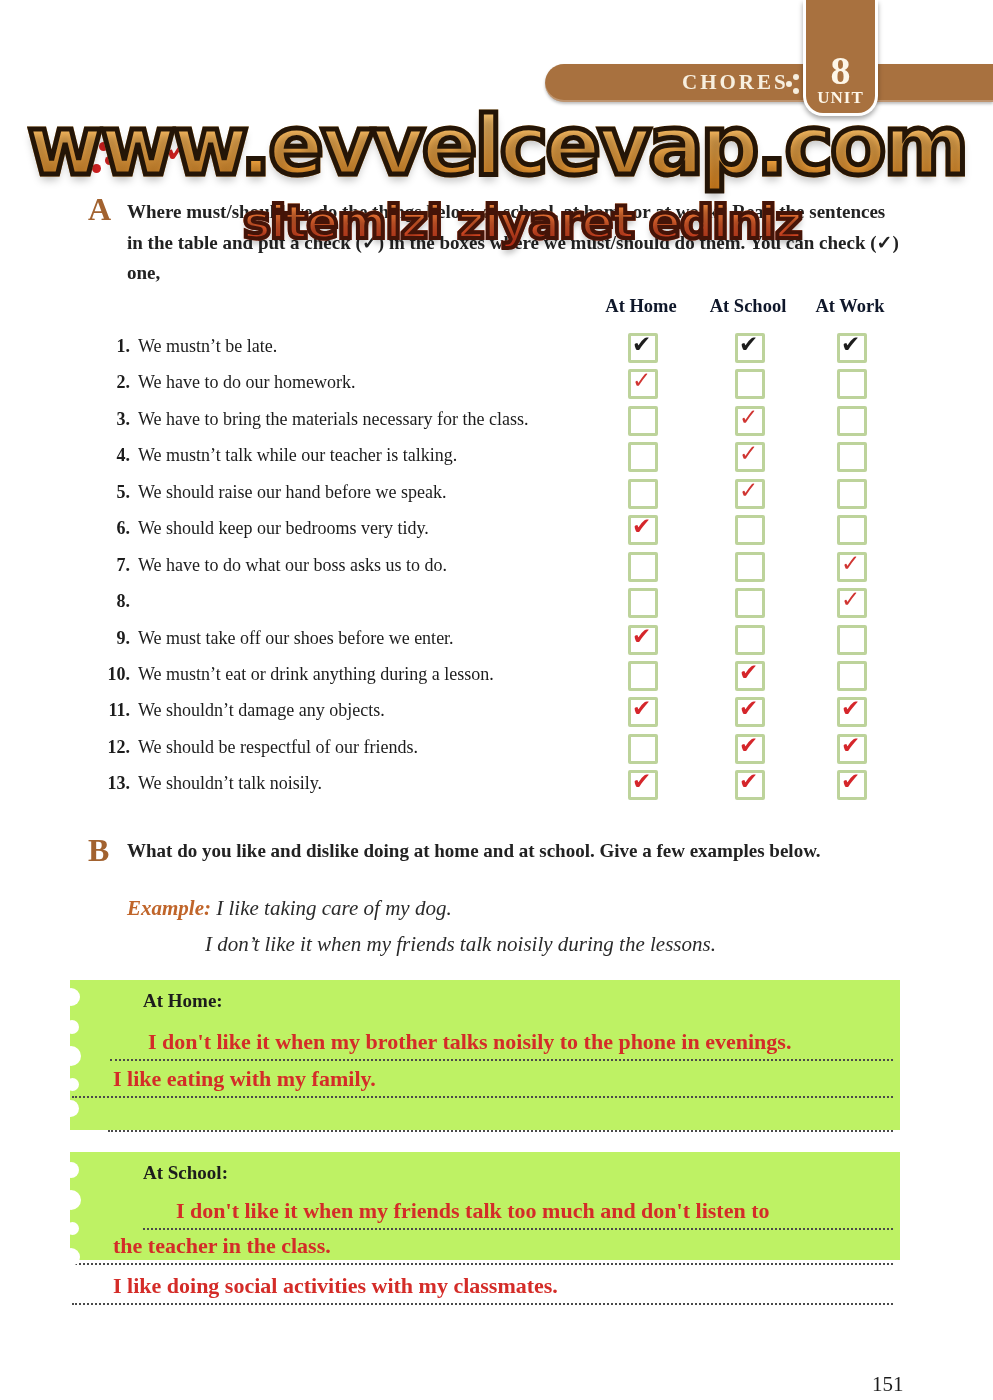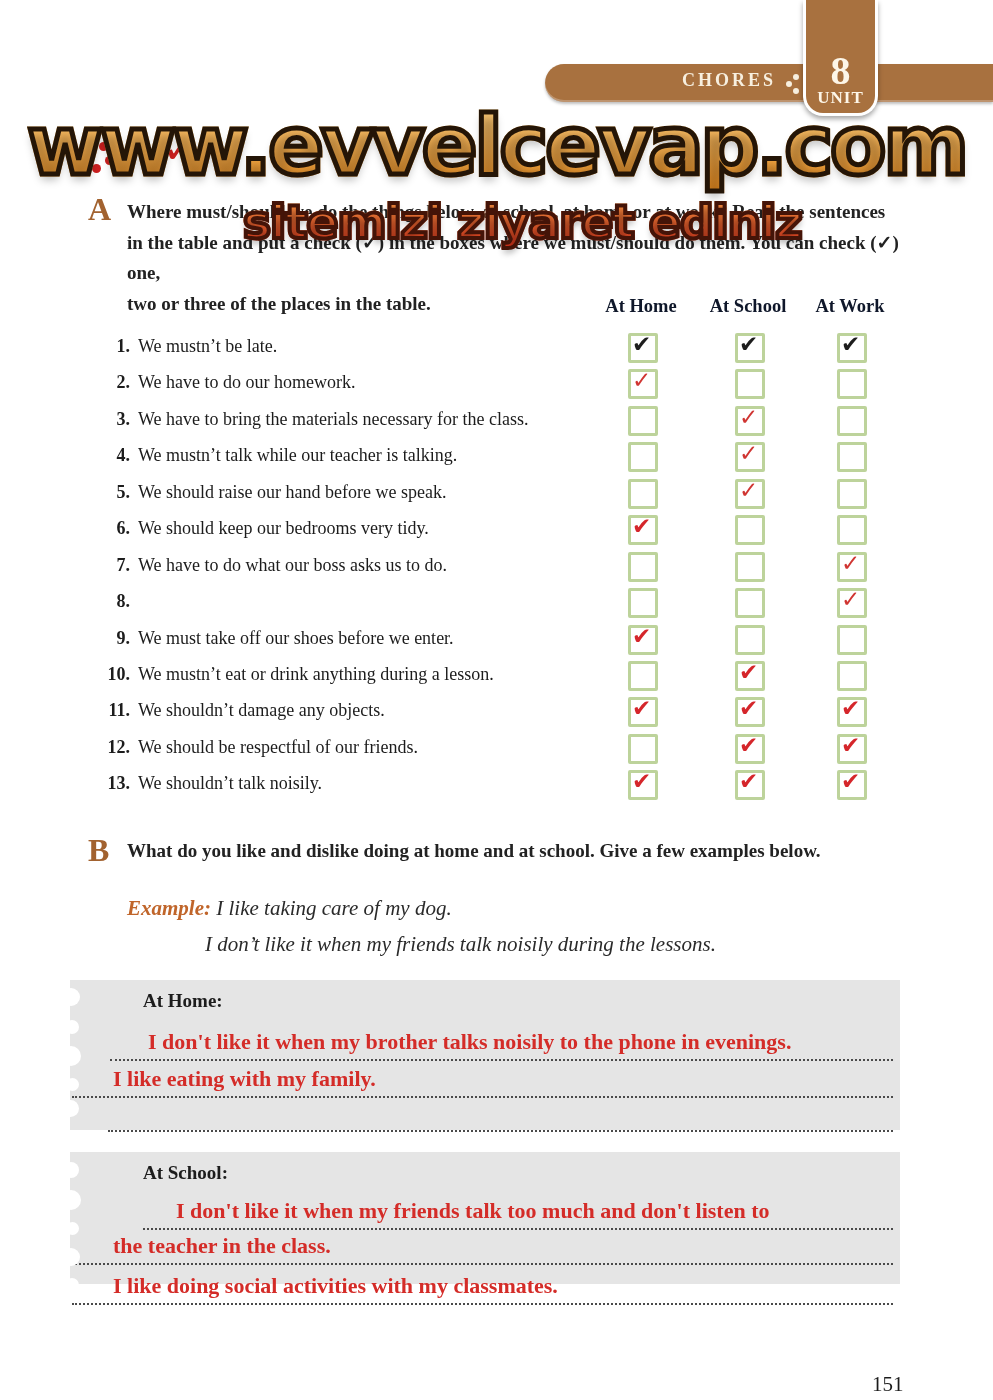--- a/index.html
+++ b/index.html
@@ -9,21 +9,21 @@
     font-family:"Liberation Serif", serif;
   }
   
   .hdr-bar{
     position:absolute;left:545px;top:64px;width:448px;height:38px;
     background:#a8713f;border-radius:19px 0 0 19px;
     box-shadow:0 2px 3px rgba(0,0,0,.25), inset 0 -2px 0 rgba(255,255,255,.25);
   }
   .hdr-label{
     position:absolute;left:137px;top:6px;
-    color:#f7efdf;font-weight:bold;font-size:18px;letter-spacing:3px;
+    color:#f7efdf;font-weight:bold;font-size:21px;letter-spacing:3px;
   }
   .dots-chevron{position:absolute;left:240px;top:4px;width:26px;height:30px;}
   .dots-chevron i{position:absolute;width:6px;height:6px;border-radius:50%;background:#f7efdf;}
   .unit-badge{
     position:absolute;left:803px;top:0;width:75px;height:116px;
     background:#a8713f;border:3px solid #ffffff;border-top:none;
     border-radius:0 0 20px 20px;
     box-shadow:0 3px 5px rgba(0,0,0,.35);
     display:flex;flex-direction:column;align-items:center;justify-content:flex-end;
     padding-bottom:6px;box-sizing:border-box;color:#fdf6e8;text-align:center;
@@ -83,25 +83,25 @@
   
   .sec-b-prompt{
     position:absolute;left:127px;top:840px;width:790px;
     font-size:19px;font-weight:bold;color:#222;
   }
   .example-block{position:absolute;left:127px;top:890px;font-size:21px;font-style:italic;color:#2a2a2a;line-height:36px;}
   .example-label{color:#c0652a;font-weight:bold;}
   .example-l2{margin-left:78px;}
   
   .ansbox{
-    position:absolute;left:70px;width:830px;background:#e5e5e5;
+    position:absolute;left:70px;width:830px;background:#bef264;
     box-sizing:border-box;padding-top:10px;z-index:2;
   }
   .box-home{top:980px;height:150px;}
-  .box-school{top:1152px;height:132px;}
+  .box-school{top:1152px;height:108px;}
   .ans-label{font-size:19px;font-weight:bold;color:#1c1c1c;margin-left:73px;}
   .ans-line{
     position:relative;border-bottom:2.5px dotted #4a4a4a;
     font-size:22px;font-weight:bold;color:#d42c28;
     line-height:30px;height:32px;margin-right:7px;white-space:nowrap;
   }
   .notch{position:absolute;background:#ffffff;border-radius:50%;z-index:3;}
   
   .hl1{margin-left:40px;padding-left:38px;margin-top:15px;}
   .hl2{margin-left:2px;padding-left:41px;margin-top:3px;}
@@ -137,21 +137,20 @@
 <span class="deco-dot" style="left:105px;top:156px;"></span>
 <span class="deco-check">✓</span>
 
 <div class="wm wm1">www.evvelcevap.com</div>
 <div class="wm wm2">sitemizi ziyaret ediniz</div>
 
 <div class="sec-letter sec-a-letter">A</div>
 <div class="instr">
   <span>Where must/should we do the things below, at school, at home or at work? Read the sentences</span><br>
   <span>in the table and put a check (✓) in the boxes where we must/should do them. You can check (✓) one,</span><br>
-  <span>two or three of the places in the table.</span>
 </div>
 
 <div class="tbl">
   <div class="tbl-head">
     <span class="col-h col-h1">At Home</span>
     <span class="col-h col-h2">At School</span>
     <span class="col-h col-h3">At Work</span>
   </div>
   <div id="table-rows">
       <div class="t-row">

